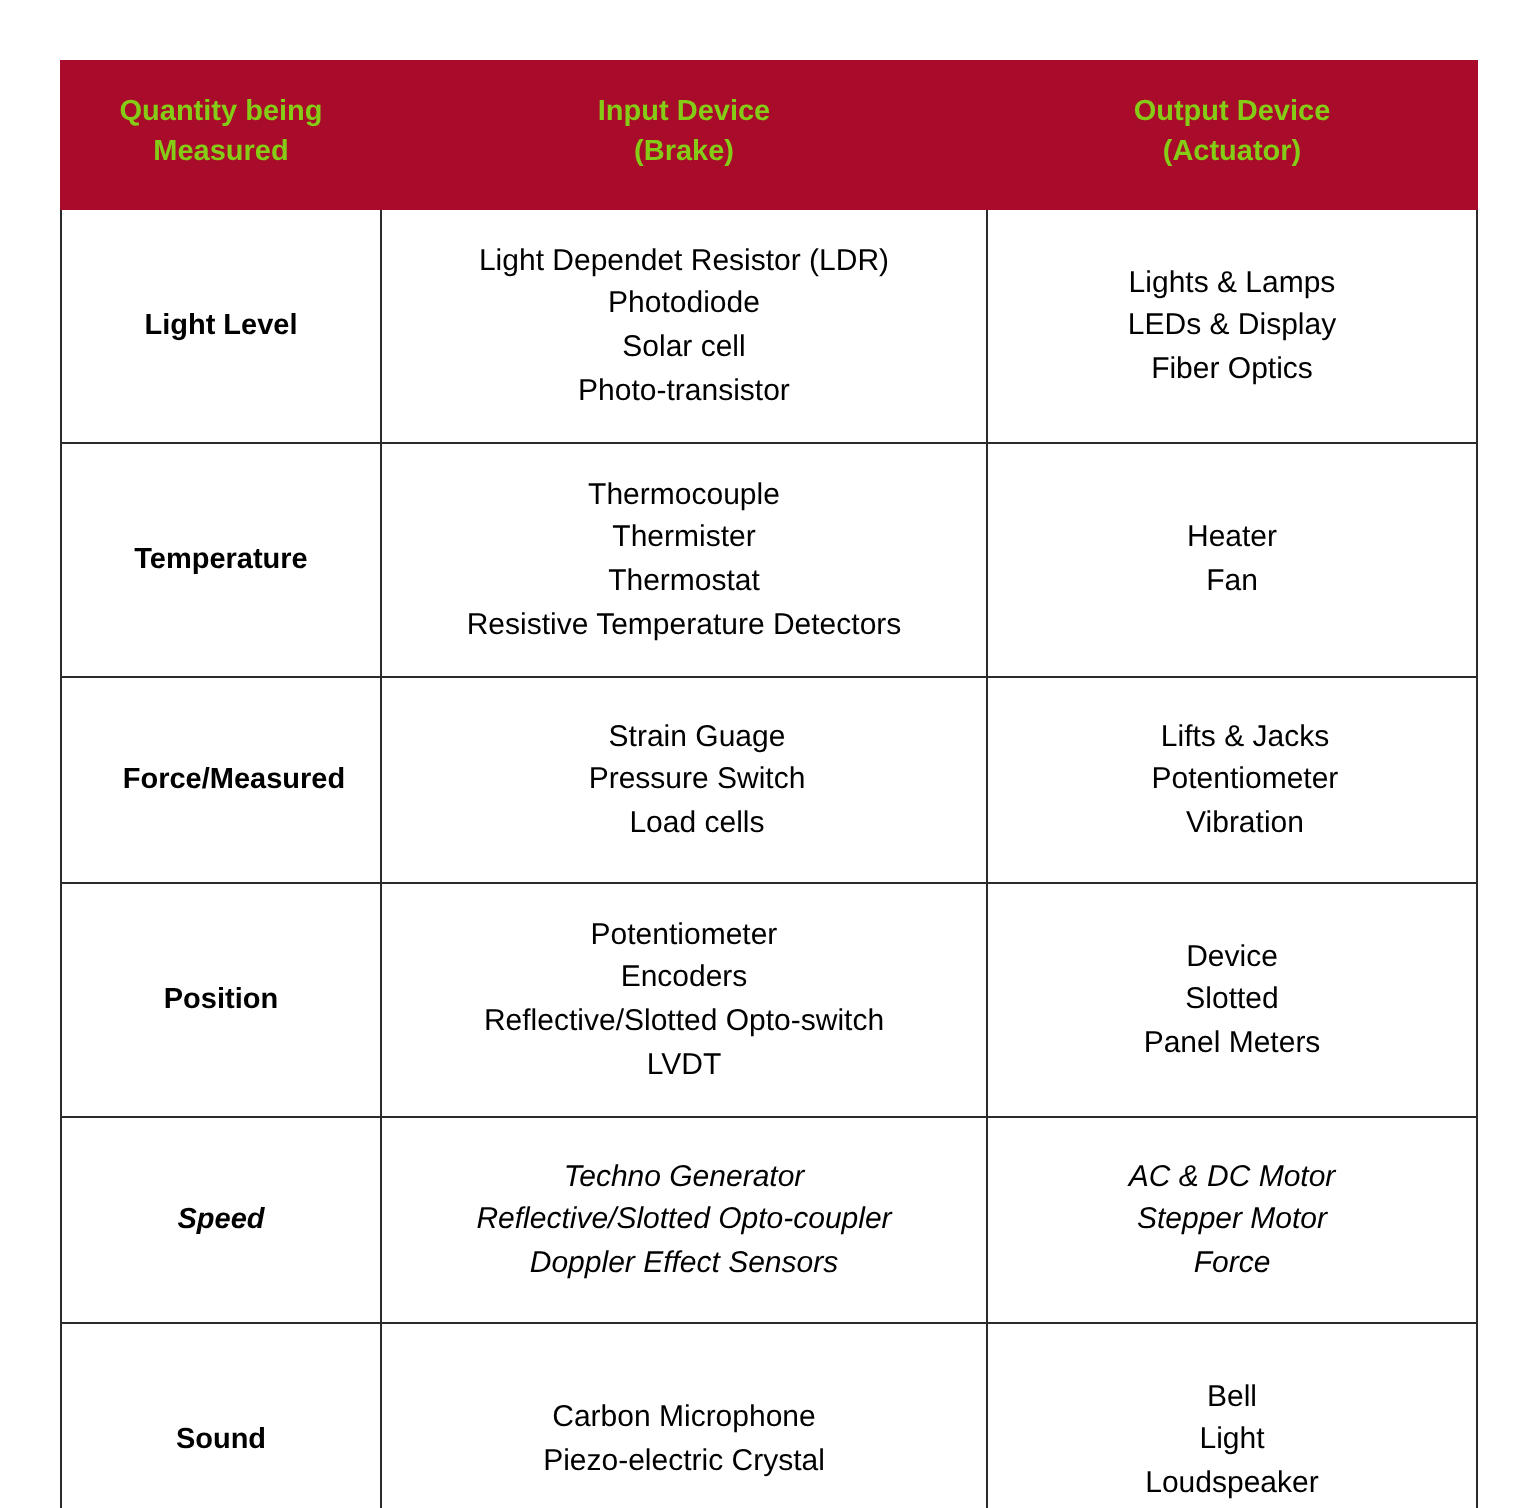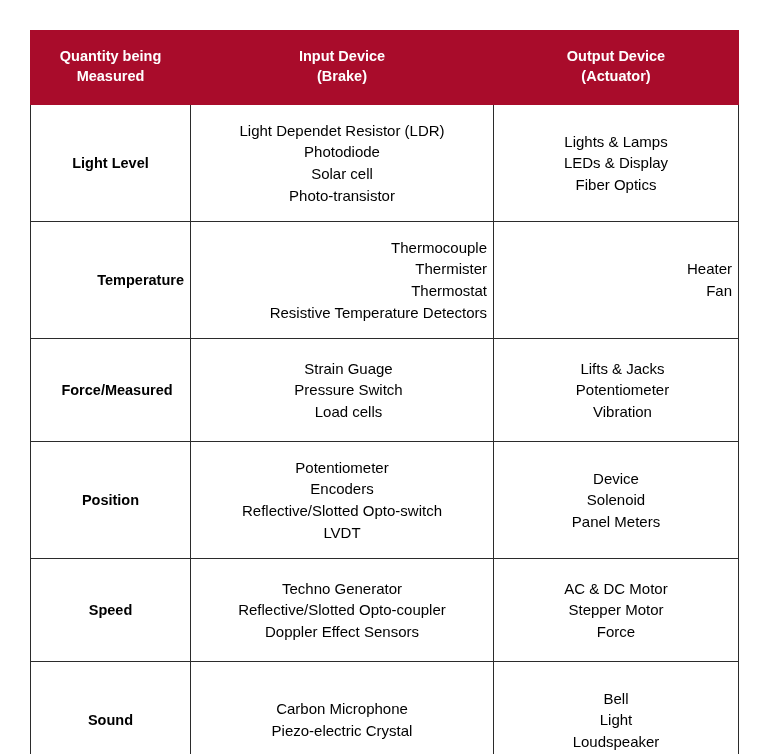--- a/index.html
+++ b/index.html
@@ -27,21 +27,21 @@
     border-collapse: collapse;
     table-layout: fixed;
     border: 1px solid #2b2b2b;
   }
   table.sensor-table col.c1 { width: 160px; }
   table.sensor-table col.c2 { width: 303px; }
   table.sensor-table col.c3 { width: 245px; }
 
   thead th {
     background: #a90c2b;
-    color: #ffffff;
+    color: #84cc16;
     font-size: 14.5px;
     font-weight: bold;
     text-align: center;
     padding: 16px 8px 18px 8px;
     border: 1px solid #a90c2b;
     line-height: 1.35;
     vertical-align: middle;
   }
   thead th .hl2 {
     display: block;
@@ -57,24 +57,24 @@
   tbody td.quantity {
     font-weight: bold;
     font-size: 14.5px;
     margin-left: 12px;
   }
   tbody td .line {
     display: block;
     white-space: nowrap;
   }
   tbody tr.r-light td { height: 96px; }
-  tbody tr.r-temperature td { height: 96px; text-align: right; }
+  tbody tr.r-temperature td { height: 96px; }
   tbody tr.r-force td { height: 82px; padding-left: 19px; }
   tbody tr.r-position td { height: 96px; }
-  tbody tr.r-speed td { height: 82px; }
+  tbody tr.r-speed td { height: 82px; font-style: italic; }
   tbody tr.r-sound td { height: 96px; }
 </style>
 </head>
 <body>
 
 <div class="page">
   <table class="sensor-table">
     <colgroup>
       <col class="c1">
       <col class="c2">
@@ -140,21 +140,21 @@
       <tr class="r-position">
         <td class="quantity">Position</td>
         <td>
           <span class="line">Potentiometer</span>
           <span class="line">Encoders</span>
           <span class="line">Reflective/Slotted Opto-switch</span>
           <span class="line">LVDT</span>
         </td>
         <td>
           <span class="line">Device</span>
-          <span class="line">Solenoid</span>
+          <span class="line">Slotted</span>
           <span class="line">Panel Meters</span>
         </td>
       </tr>
       <tr class="r-speed">
         <td class="quantity">Speed</td>
         <td>
           <span class="line">Techno Generator</span>
           <span class="line">Reflective/Slotted Opto-coupler</span>
           <span class="line">Doppler Effect Sensors</span>
         </td>

